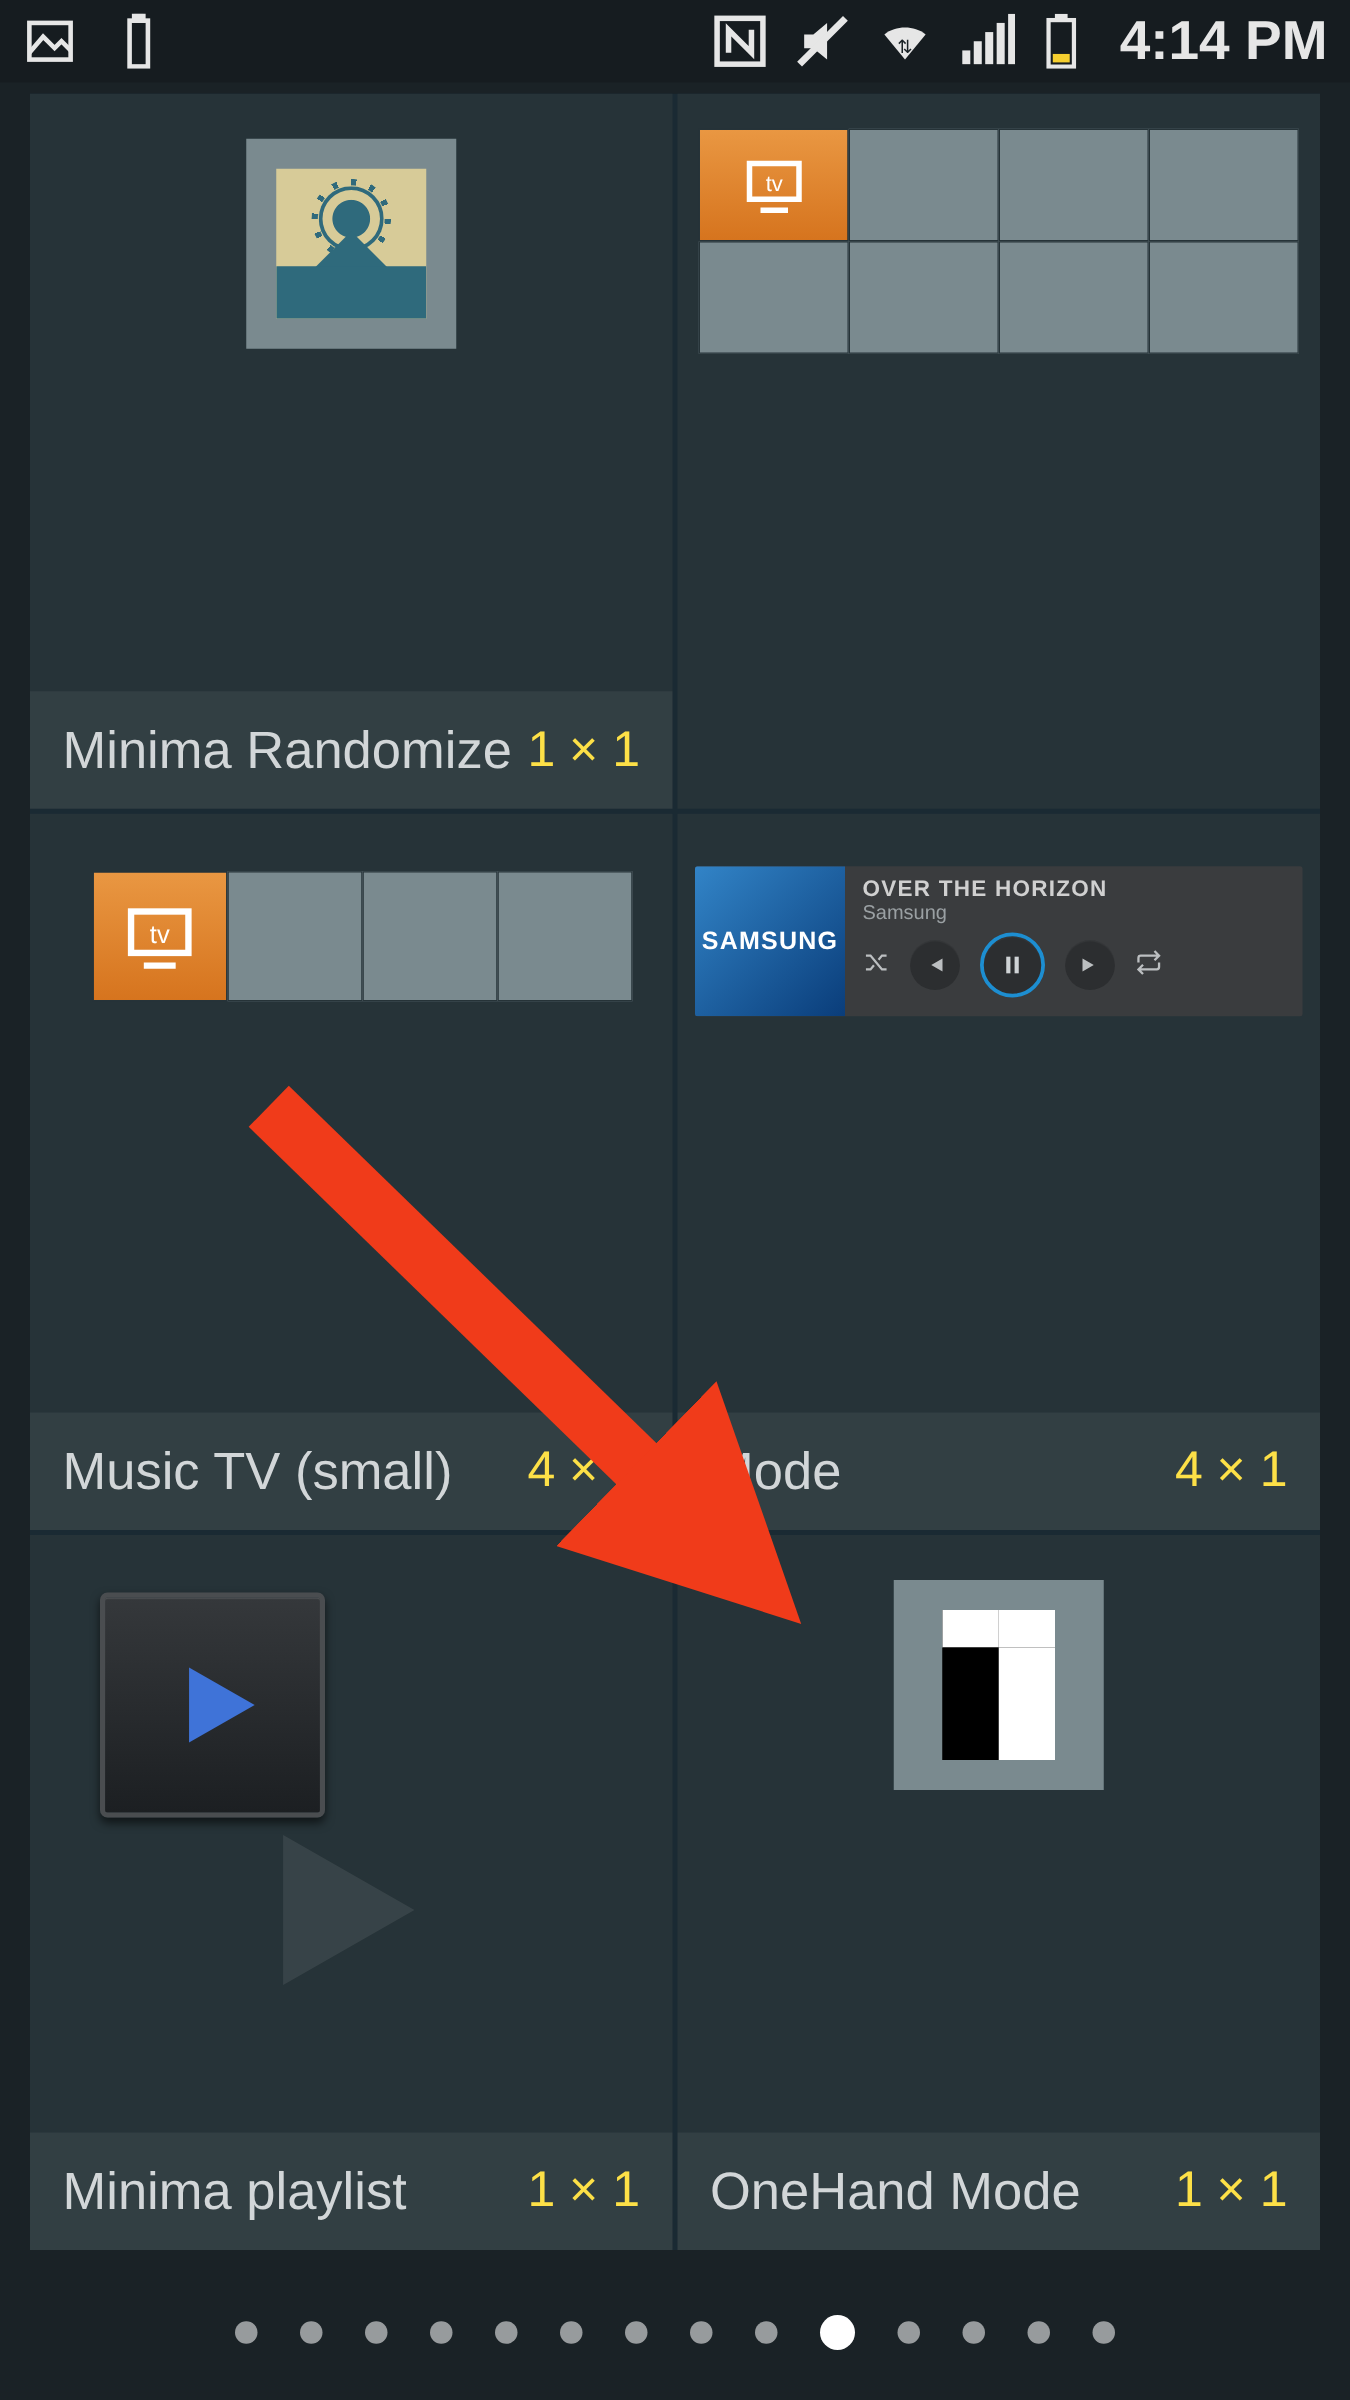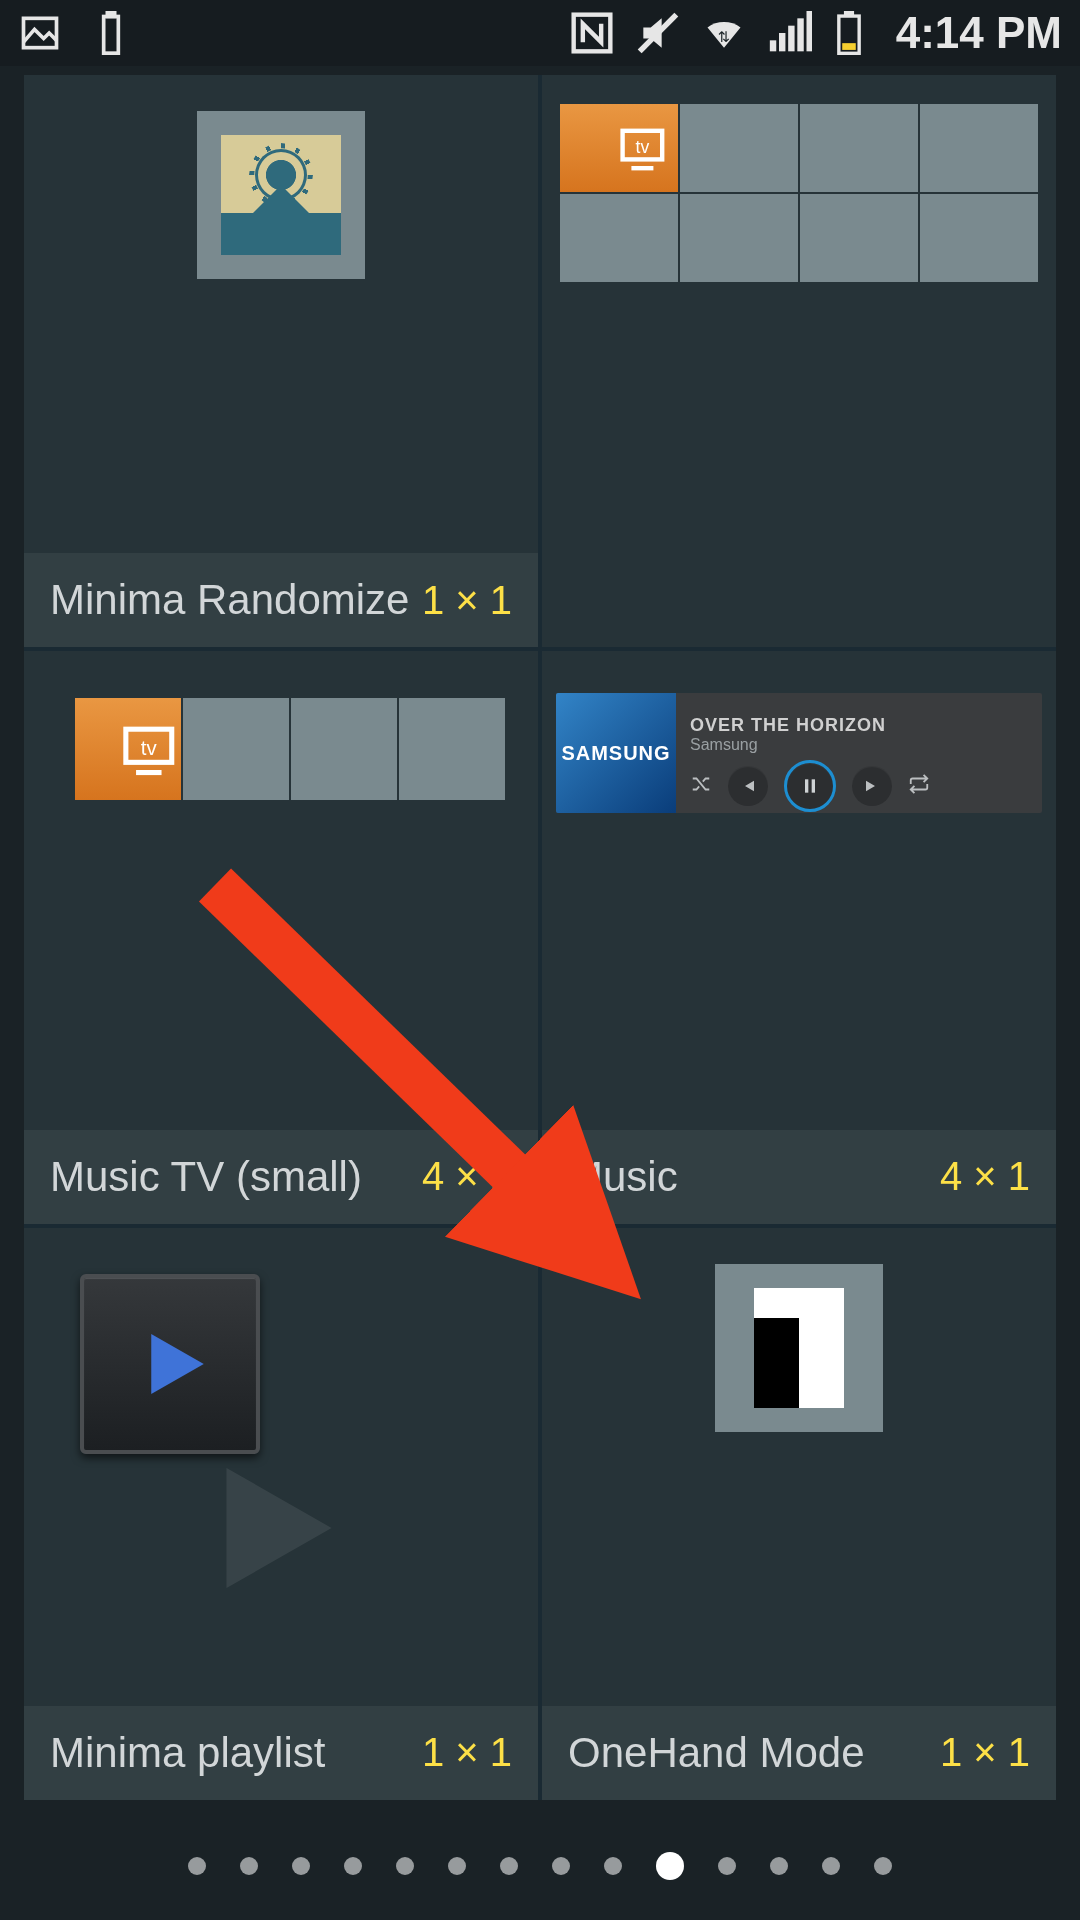--- a/index.html
+++ b/index.html
@@ -88,21 +88,21 @@
   
   .preview-4x2 { width:480px; display:grid; grid-template-columns:repeat(4,1fr); grid-template-rows:repeat(2,1fr); }
   .preview-4x2 .cell-block { height:90px; }
 
   
   .preview-4x1 { width:432px; display:grid; grid-template-columns:repeat(4,1fr); margin-top:18px;}
   .preview-4x1 .cell-block { height:104px; }
   .left-align { align-self:flex-start; justify-self:flex-start; margin-left:18px; }
 
   
-  .tv-tile { background:linear-gradient(#e99742,#d6741e); display:flex; align-items:center; justify-content:flex-end; }
+  .tv-tile { background:linear-gradient(#e99742,#d6741e); display:flex; align-items:center; justify-content:center; }
   .tv-tile svg { width:60%; height:60%; }
 
   
   .minima {
     width:120px; height:120px;
     background:#d7cb98;
     position:relative;
     overflow:hidden;
   }
   .minima .sea { position:absolute; bottom:0; left:0; right:0; height:42px; background:#2f6a7c; }
@@ -119,21 +119,21 @@
   
   .music-widget {
     width:486px; height:120px; background:#3a3c3e; display:flex; border-radius:2px; overflow:hidden;
     margin-top:14px;
   }
   .music-art {
     width:120px; background:linear-gradient(135deg,#3284c7,#0a3d7a);
     display:flex; align-items:center; justify-content:center;
     color:#fff; font-size:20px; font-weight:700; letter-spacing:1px;
   }
-  .music-body { flex:1; display:flex; flex-direction:column; padding:8px 14px; color:#d0d0d0;margin-top:14px;}
+  .music-body { flex:1; display:flex; flex-direction:column; padding:8px 14px; color:#d0d0d0;}
   .music-title { font-size:18px; font-weight:700; letter-spacing:1px;}
   .music-artist { font-size:16px; color:#9aa0a3; }
   .music-controls { display:flex; align-items:center; gap:16px; margin-top:6px;}
   .ctrl-btn {
     width:40px; height:40px; border-radius:50%; background:#2c2e30;
     display:flex; align-items:center; justify-content:center; box-shadow:inset 0 1px 1px rgba(255,255,255,0.05);
   }
   .ctrl-play { width:52px; height:52px; border:3px solid #1d8ed1; }
   .mini-ico { color:#bcbfc1; }
 
@@ -332,21 +332,21 @@
             <span class="mini-ico">
               <svg width="22" height="22" viewBox="0 0 24 24" fill="none" stroke="currentColor" stroke-width="2">
                   <path d="M17 2l4 4-4 4M3 12V8a2 2 0 0 1 2-2h16M7 22l-4-4 4-4M21 12v4a2 2 0 0 1-2 2H3"></path>
                 </svg>
             </span>
           </div>
         </div>
       </div>
     </div>
     <div class="tile-footer">
-      <span class="name">Music</span>
+      <span class="name">Mode</span>
       <span class="size">4 × 1</span>
     </div>
   </div>
 
   <div class="widget-tile" style="position:relative;">
     <div class="tile-preview" style="justify-content:flex-start; padding-left:56px;">
       <div class="playlist-icon">
         <svg width="90" height="90" viewBox="0 0 24 24">
             <path d="M7 4v16l14-8z" fill="#3f73d8"></path>
           </svg>

